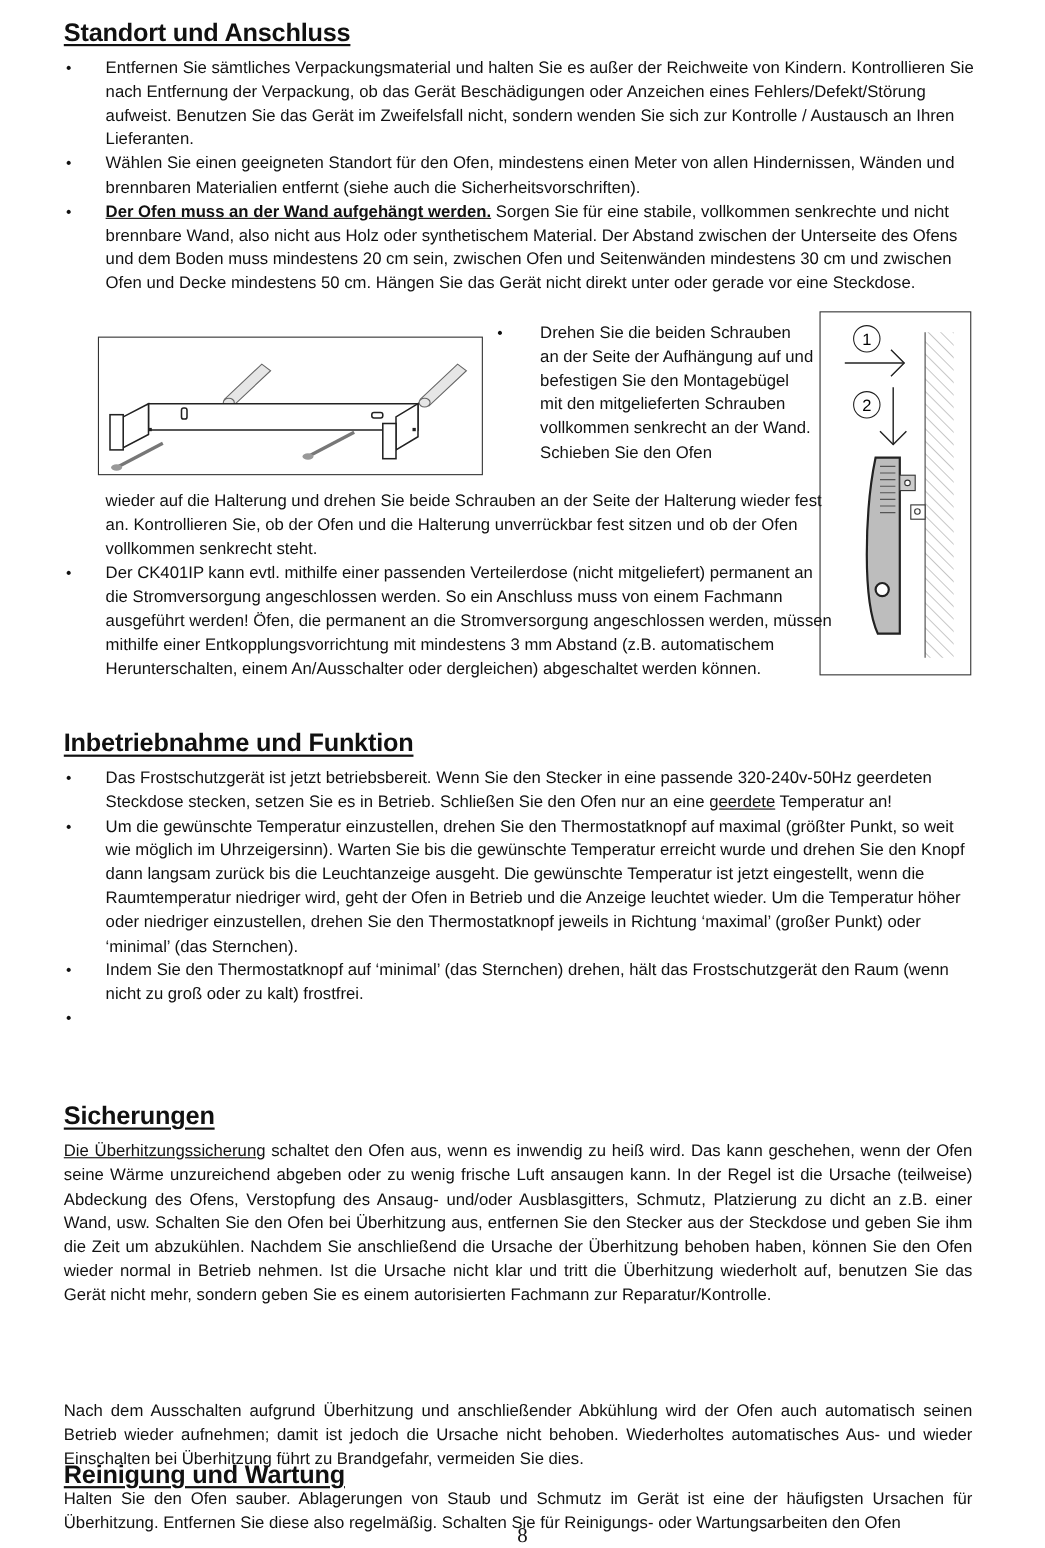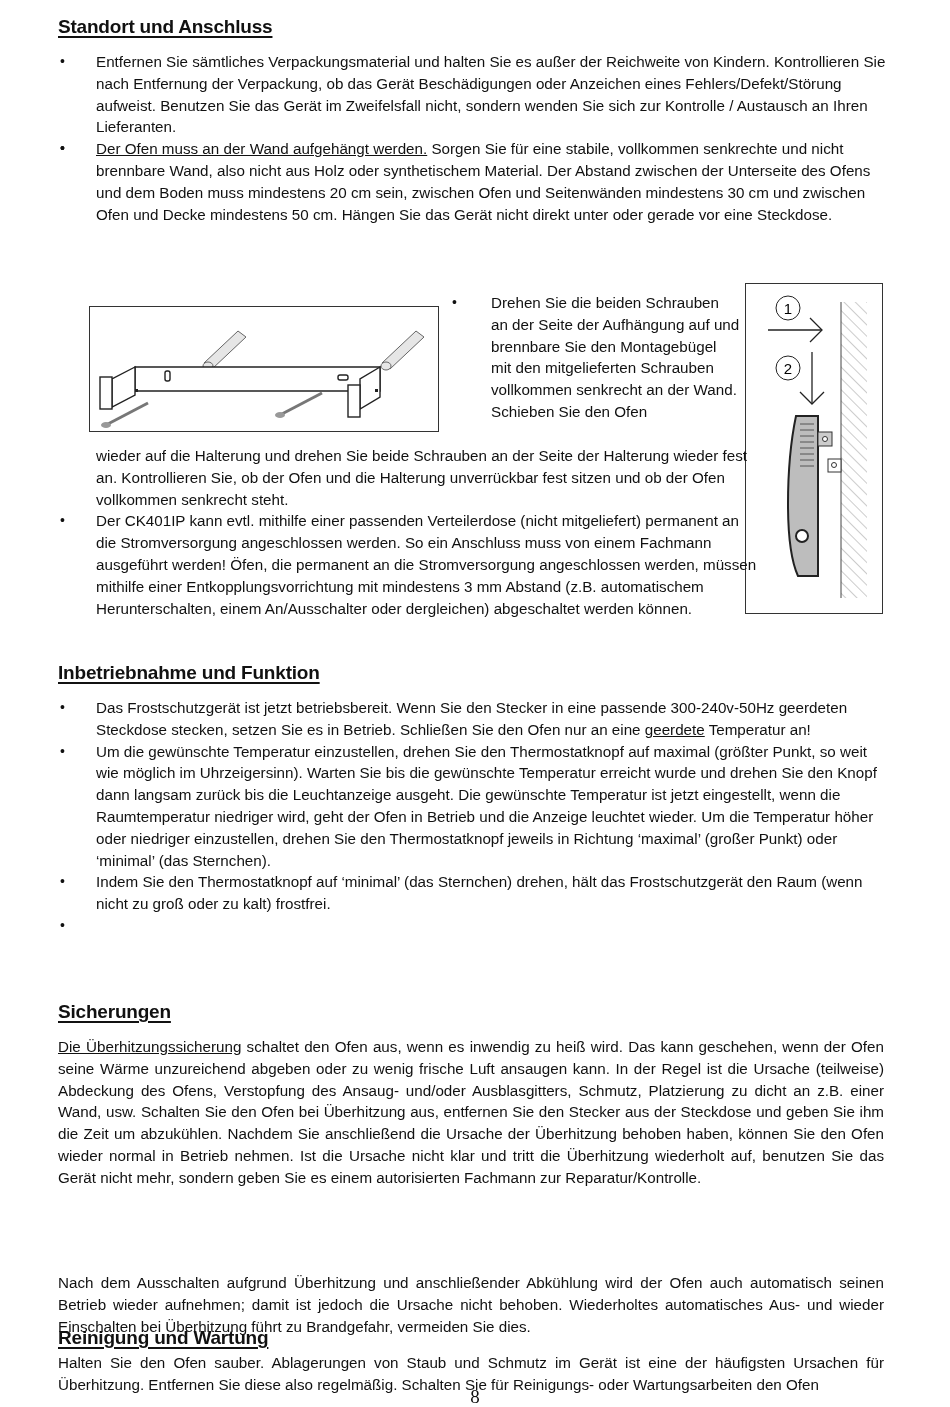--- a/index.html
+++ b/index.html
@@ -5,49 +5,50 @@
   html, body { margin: 0; padding: 0; background: #ffffff; }
   body {
     width: 950px; height: 1407px; position: relative; overflow: hidden;
     font-family: "Liberation Sans", sans-serif; color: #111111;
     font-size: 15.2px;
   }
   .abs { position: absolute; }
   h2.sec {
     position: absolute; left: 58px; margin: 0;
     font-family: "Liberation Sans", sans-serif;
-    font-size: 19px; font-weight: bold; letter-spacing: -0.2px;
+    font-size: 23px; font-weight: bold; letter-spacing: -0.2px;
     text-decoration: underline; text-decoration-thickness: 2px; text-underline-offset: 3px;
   }
   .bullet-block { position: absolute; left: 58px; width: 830px; }
   .bl { position: relative; padding-left: 38px; line-height: 21.8px; }
   .bl .dot {
     position: absolute; left: 2px; top: 0; font-size: 14px;
   }
   .para { position: absolute; left: 58px; width: 826px; line-height: 21.8px; text-align: justify; }
-  .u { text-decoration: underline; }
+  .u { text-decoration: underline; font-weight: bold; }
   .ub { text-decoration: underline; font-weight: normal; }
   .fig { position: absolute; border: 1px solid #333; background: #fff; }
   .pageno {
     position: absolute; left: 0; width: 950px; top: 1386px; text-align: center;
     font-family: "Liberation Serif", serif; font-size: 19px;
   }
 </style>
 </head>
 <body>
 
 <h2 class="sec" style="top:16px;">Standort und Anschluss</h2>
 
 <div class="bullet-block" style="top:51px;">
   <div class="bl">
     <span class="dot">•</span>
     <span>Entfernen Sie sämtliches Verpackungsmaterial und halten Sie es außer der Reichweite von Kindern. Kontrollieren Sie nach Entfernung der Verpackung, ob das Gerät Beschädigungen oder Anzeichen eines Fehlers/Defekt/Störung aufweist. Benutzen Sie das Gerät im Zweifelsfall nicht, sondern wenden Sie sich zur Kontrolle / Austausch an Ihren Lieferanten.</span>
   </div>
   <div class="bl">
     <span class="dot">•</span>
+    <span>Wählen Sie einen geeigneten Standort für den Ofen, mindestens einen Meter von allen Hindernissen, Wänden und brennbaren Materialien entfernt (siehe auch die Sicherheitsvorschriften).</span>
   </div>
   <div class="bl">
     <span class="dot">•</span>
     <span class="u">Der Ofen muss an der Wand aufgehängt werden.</span><span> Sorgen Sie für eine stabile, vollkommen senkrechte und nicht brennbare Wand, also nicht aus Holz oder synthetischem Material. Der Abstand zwischen der Unterseite des Ofens und dem Boden muss mindestens 20 cm sein, zwischen Ofen und Seitenwänden mindestens 30 cm und zwischen Ofen und Decke mindestens 50 cm. Hängen Sie das Gerät nicht direkt unter oder gerade vor eine Steckdose.</span>
   </div>
 </div>
 
 <div class="fig" style="left:89px; top:306px; width:348px; height:124px;">
   <svg width="348" height="124" viewBox="0 0 348 124">
 
@@ -77,21 +78,21 @@
     <g fill="#999">
       <ellipse cx="16" cy="118" rx="5" ry="3"></ellipse>
       <ellipse cx="190" cy="108" rx="5" ry="3"></ellipse>
     </g>
   </svg>
 </div>
 
 <div class="abs" style="left:450px; top:292px; width:290px;">
   <div class="bl" style="padding-left:41px;">
     <span class="dot">•</span>
-    <span>Drehen Sie die beiden Schrauben an der Seite der Aufhängung auf und brennbare Sie den Montagebügel mit den mitgelieferten Schrauben vollkommen senkrecht an der Wand. Schieben Sie den Ofen</span>
+    <span>Drehen Sie die beiden Schrauben an der Seite der Aufhängung auf und befestigen Sie den Montagebügel mit den mitgelieferten Schrauben vollkommen senkrecht an der Wand. Schieben Sie den Ofen</span>
   </div>
 </div>
 
 <div class="fig" style="left:745px; top:283px; width:136px; height:329px;">
   <svg width="136" height="329" viewBox="0 0 136 329">
     <defs>
       <pattern id="hatch" width="8" height="8" patternUnits="userSpaceOnUse" patternTransform="rotate(-45)">
         <line x1="0" y1="0" x2="0" y2="8" stroke="#999" stroke-width="1"></line>
       </pattern>
     </defs>
@@ -132,21 +133,21 @@
     <span class="dot">•</span>
     <span>Der CK401IP kann evtl. mithilfe einer passenden Verteilerdose (nicht mitgeliefert) permanent an die Stromversorgung angeschlossen werden. So ein Anschluss muss von einem Fachmann ausgeführt werden! Öfen, die permanent an die Stromversorgung angeschlossen werden, müssen mithilfe einer Entkopplungsvorrichtung mit mindestens 3 mm Abstand (z.B. automatischem Herunterschalten, einem An/Ausschalter oder dergleichen) abgeschaltet werden können.</span>
   </div>
 </div>
 
 <h2 class="sec" style="top:662px;">Inbetriebnahme und Funktion</h2>
 
 <div class="bullet-block" style="top:697px;">
   <div class="bl">
     <span class="dot">•</span>
-    <span>Das Frostschutzgerät ist jetzt betriebsbereit. Wenn Sie den Stecker in eine passende 300-240v-50Hz geerdeten Steckdose stecken, setzen Sie es in Betrieb. Schließen Sie den Ofen nur an eine </span><span class="ub">geerdete</span><span> Temperatur an!</span>
+    <span>Das Frostschutzgerät ist jetzt betriebsbereit. Wenn Sie den Stecker in eine passende 320-240v-50Hz geerdeten Steckdose stecken, setzen Sie es in Betrieb. Schließen Sie den Ofen nur an eine </span><span class="ub">geerdete</span><span> Temperatur an!</span>
   </div>
   <div class="bl">
     <span class="dot">•</span>
     <span>Um die gewünschte Temperatur einzustellen, drehen Sie den Thermostatknopf auf maximal (größter Punkt, so weit wie möglich im Uhrzeigersinn). Warten Sie bis die gewünschte Temperatur erreicht wurde und drehen Sie den Knopf dann langsam zurück bis die Leuchtanzeige ausgeht. Die gewünschte Temperatur ist jetzt eingestellt, wenn die Raumtemperatur niedriger wird, geht der Ofen in Betrieb und die Anzeige leuchtet wieder. Um die Temperatur höher oder niedriger einzustellen, drehen Sie den Thermostatknopf jeweils in Richtung ‘maximal’ (großer Punkt) oder ‘minimal’ (das Sternchen).</span>
   </div>
   <div class="bl">
     <span class="dot">•</span>
     <span>Indem Sie den Thermostatknopf auf ‘minimal’ (das Sternchen) drehen, hält das Frostschutzgerät den Raum (wenn nicht zu groß oder zu kalt) frostfrei.</span>
   </div>
   <div class="bl">

